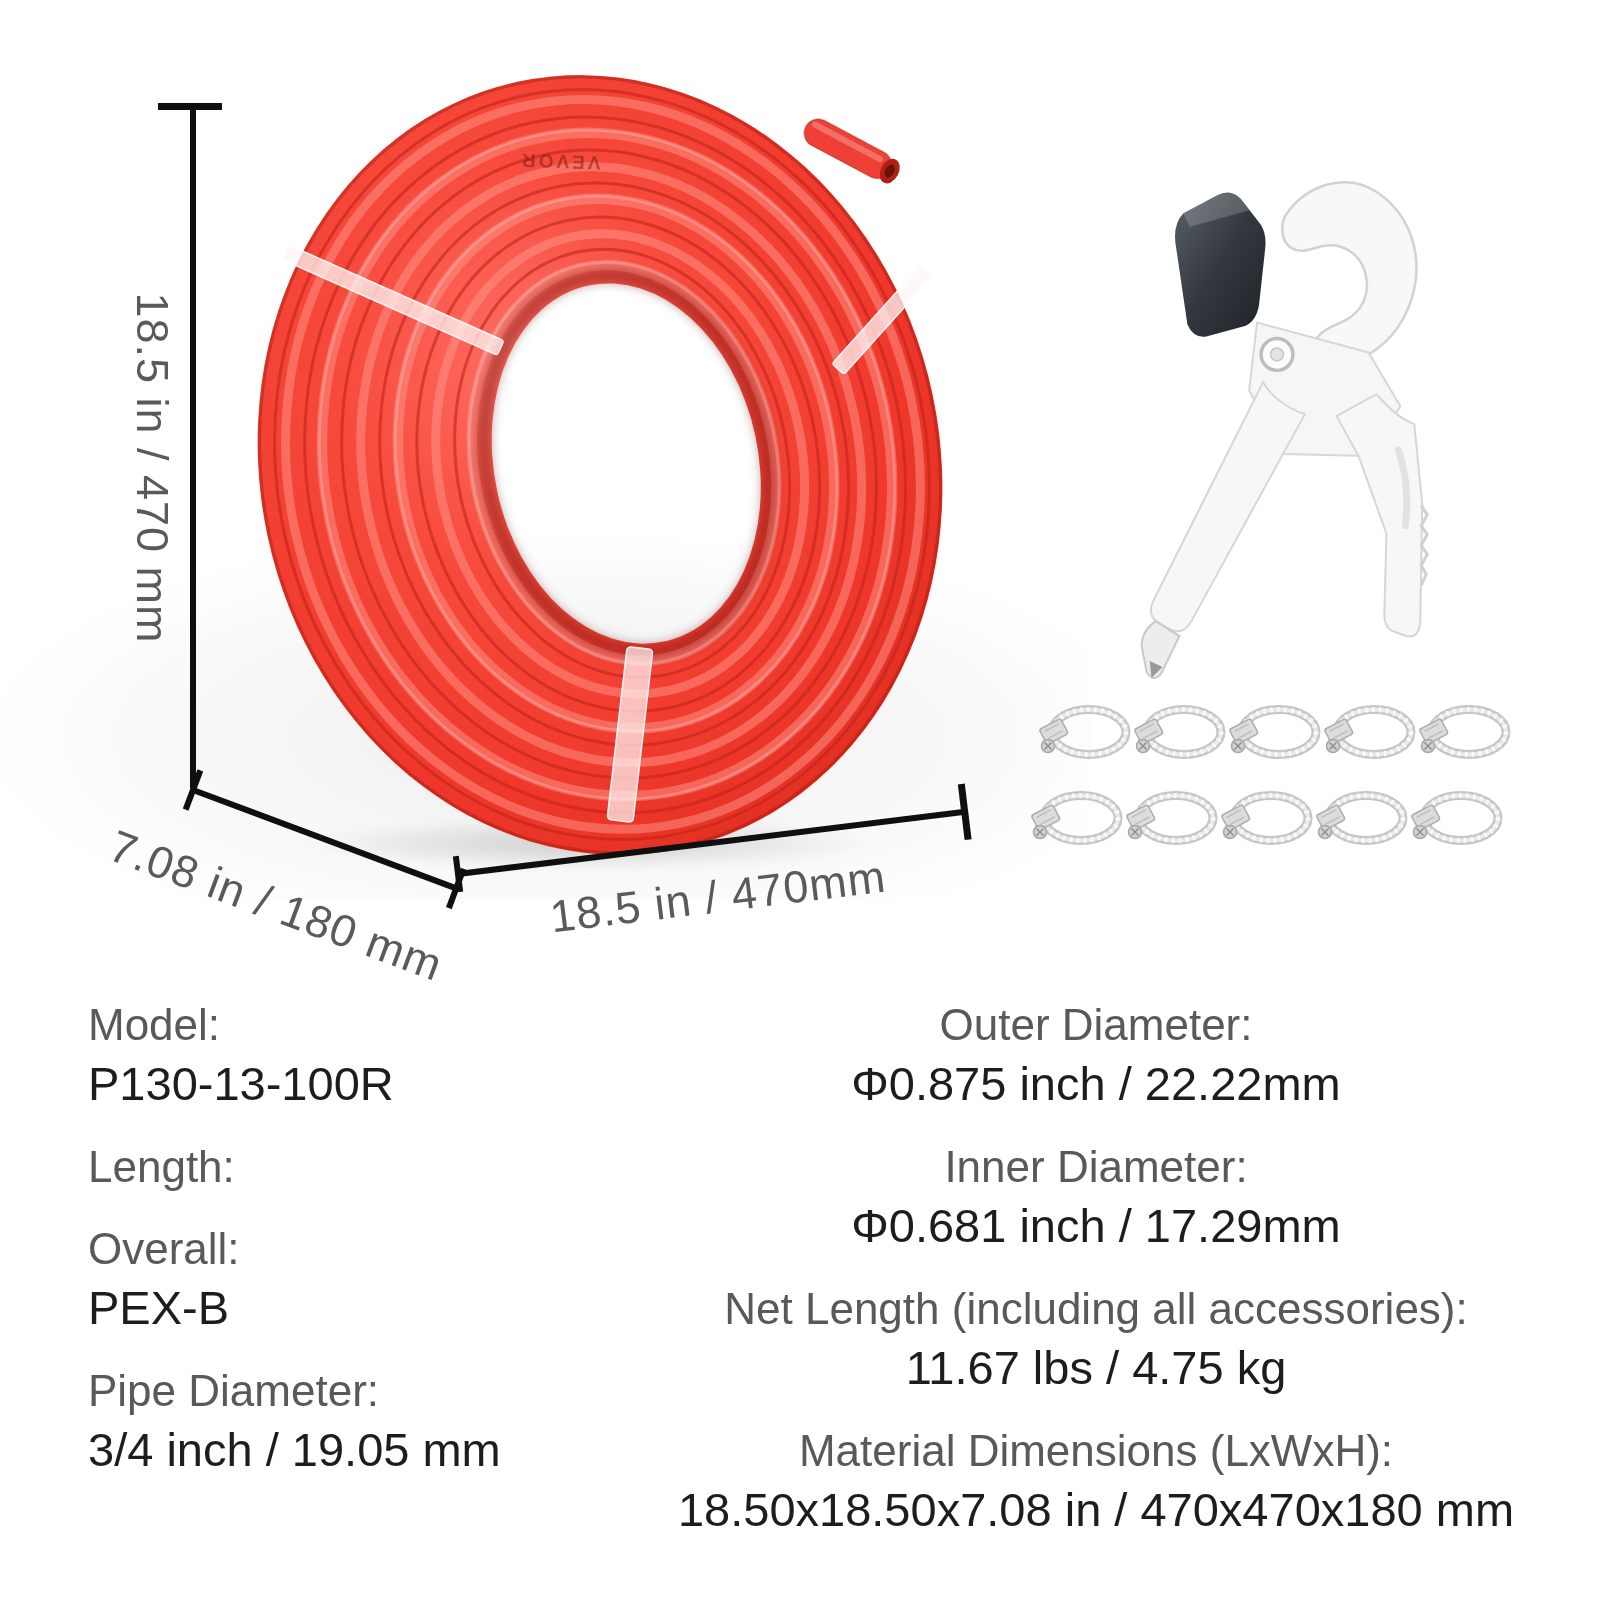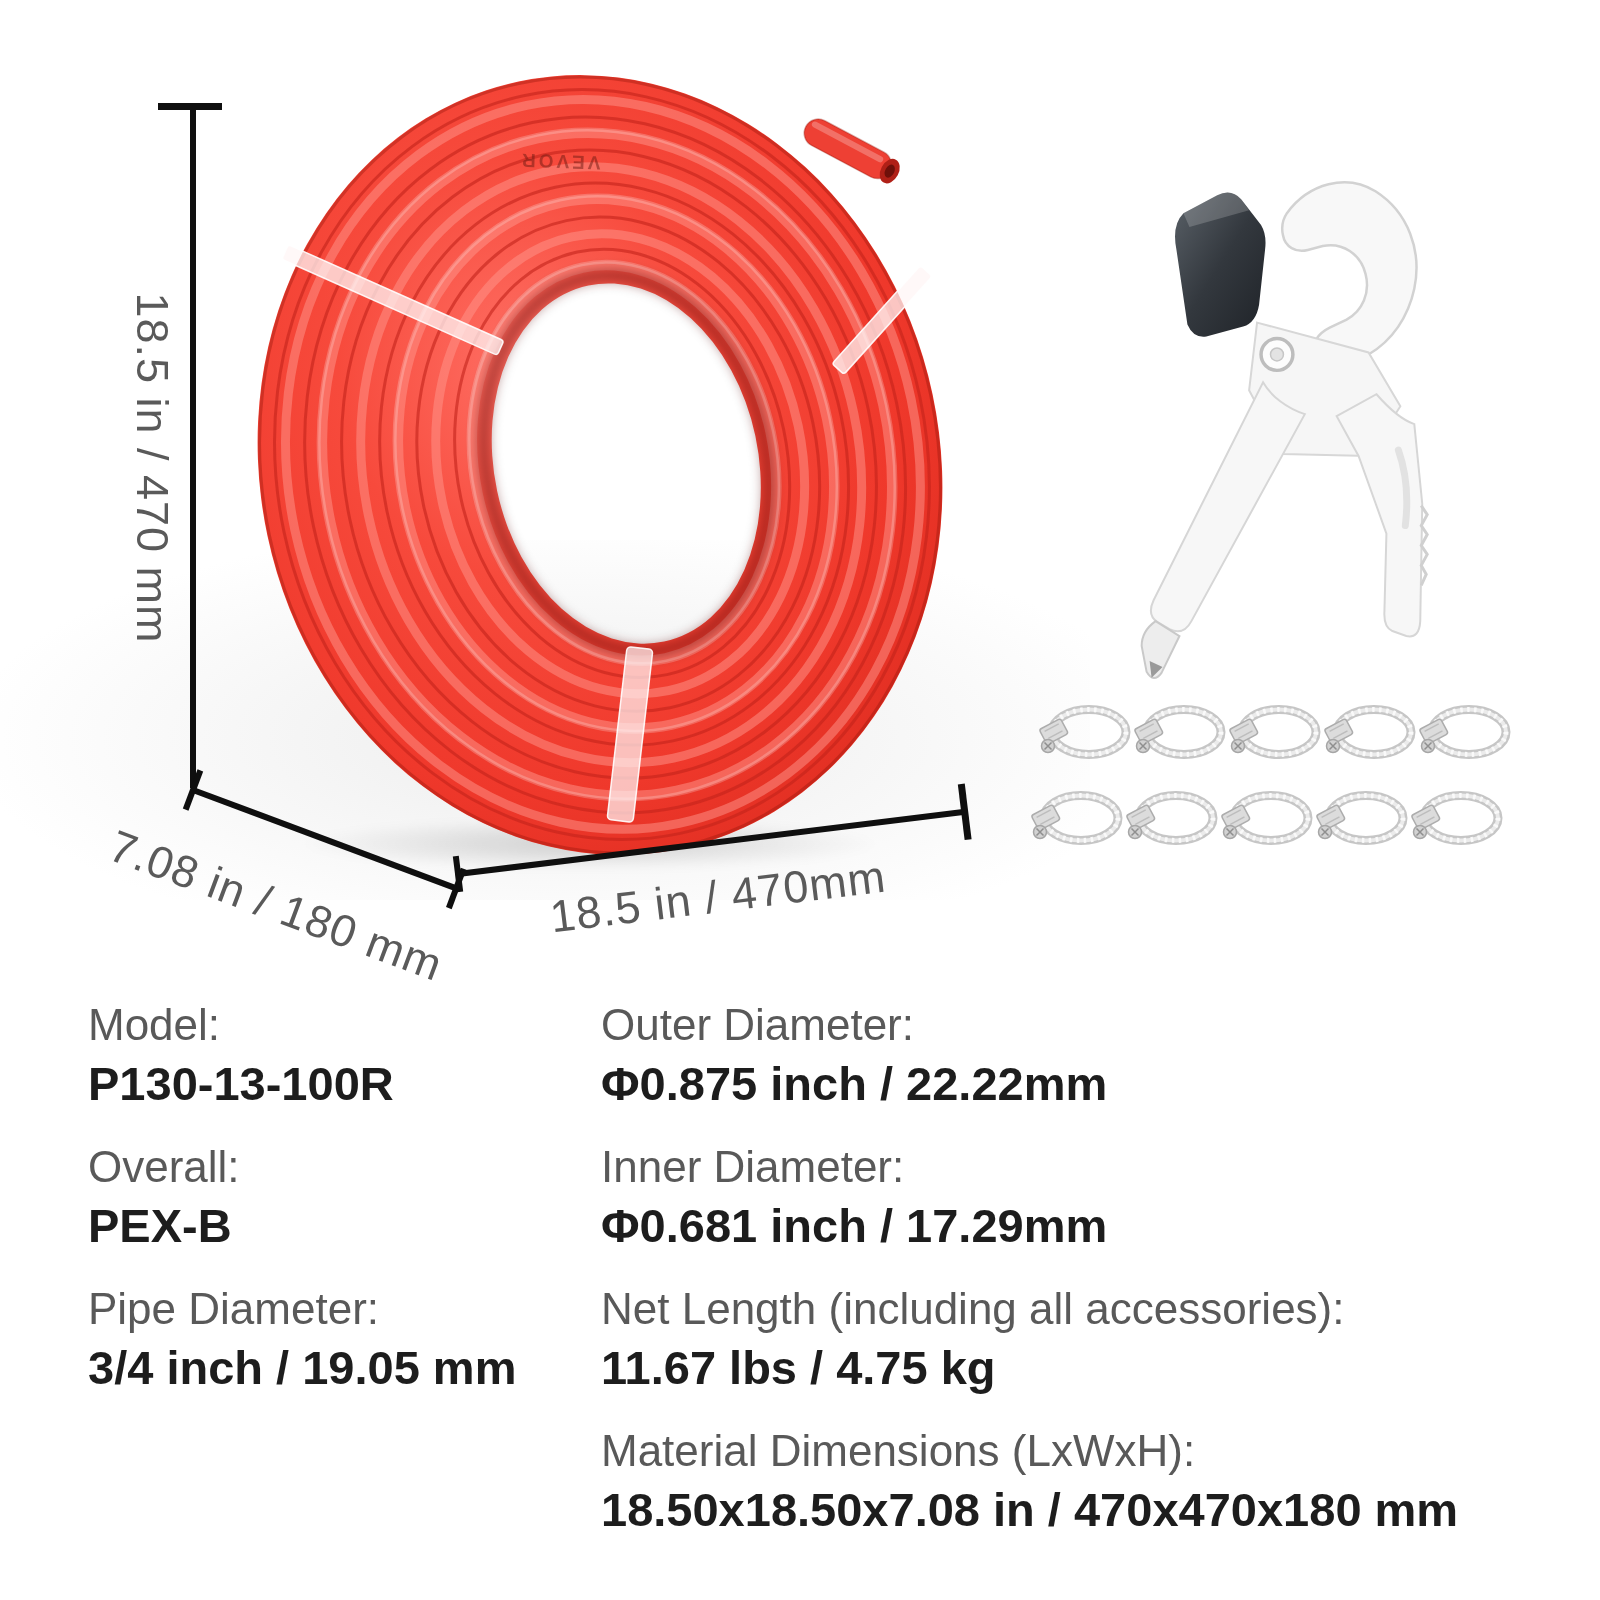--- a/index.html
+++ b/index.html
@@ -37,24 +37,24 @@
   .tick.t1{right:-3px;}
   .tick.h42{height:42px;top:-18px;}
   .tick.h36{height:36px;top:-15px;}
   .tick.cap{height:56px;width:7px;top:-25px;}
   .dim-depth-label{left:276px;top:906px;transform:translate(-50%,-50%) rotate(20.5deg);}
   .dim-width-label{left:718px;top:897px;transform:translate(-50%,-50%) rotate(-7deg);}
 
   
   .spec-col{position:absolute;top:996px;}
   .spec-col.left{left:88px;width:540px;}
-  .spec-col.right{left:601px;width:920px;}
+  .spec-col.right{left:636px;width:920px;text-align:center;}
   .spec-item{margin-bottom:24px;}
   .spec-label{font-size:44px;line-height:58px;color:#595959;}
-  .spec-value{font-size:47px;line-height:60px;font-weight:bold;color:#1d1d1d;}
+  .spec-value{font-size:47px;line-height:60px;font-weight:normal;color:#1d1d1d;}
 </style>
 </head>
 <body>
 
 <div class="canvas">
 
   <div class="backdrop"></div>
   <div class="coil-shadow"></div>
 
   <svg class="coil-svg" viewBox="0 0 740 815">
@@ -197,20 +197,21 @@
     <use href="#clamp" x="285" y="88"></use>
     <use href="#clamp" x="380" y="88"></use>
   </svg>
 
   <div class="spec-col left">
     <div class="spec-item">
       <div class="spec-label">Model:</div>
       <div class="spec-value">P130-13-100R</div>
     </div>
     <div class="spec-item">
+      <div class="spec-label">Length:</div>
     </div>
     <div class="spec-item">
       <div class="spec-label">Overall:</div>
       <div class="spec-value">PEX-B</div>
     </div>
     <div class="spec-item">
       <div class="spec-label">Pipe Diameter:</div>
       <div class="spec-value">3/4 inch / 19.05 mm</div>
     </div>
   </div>

